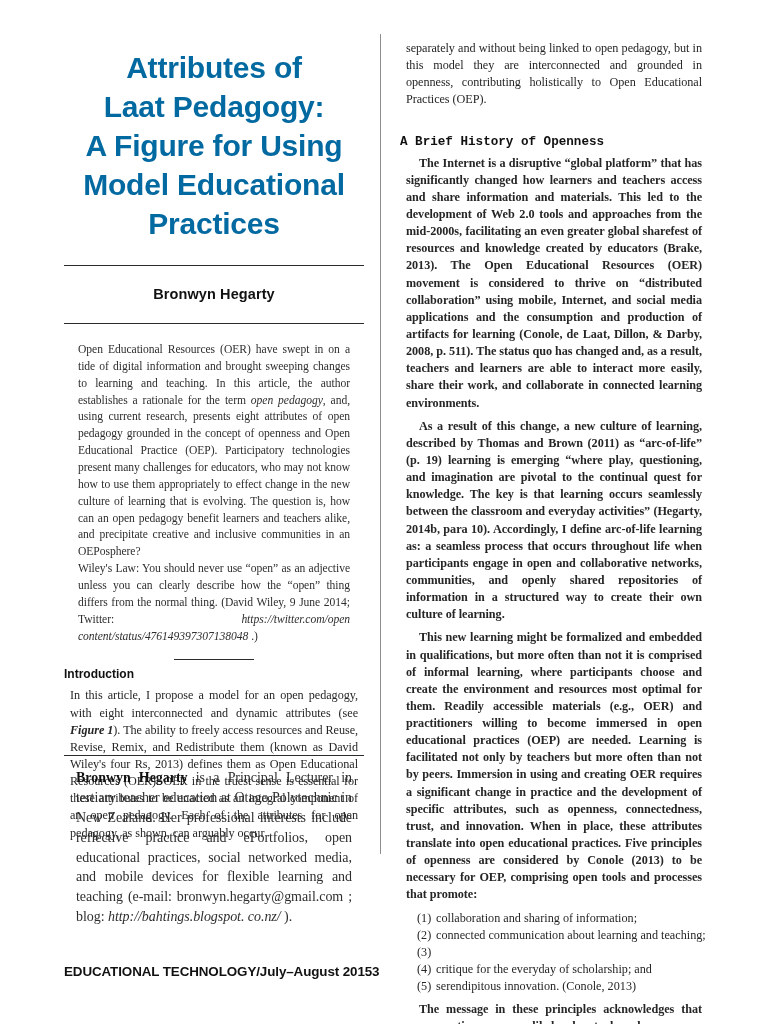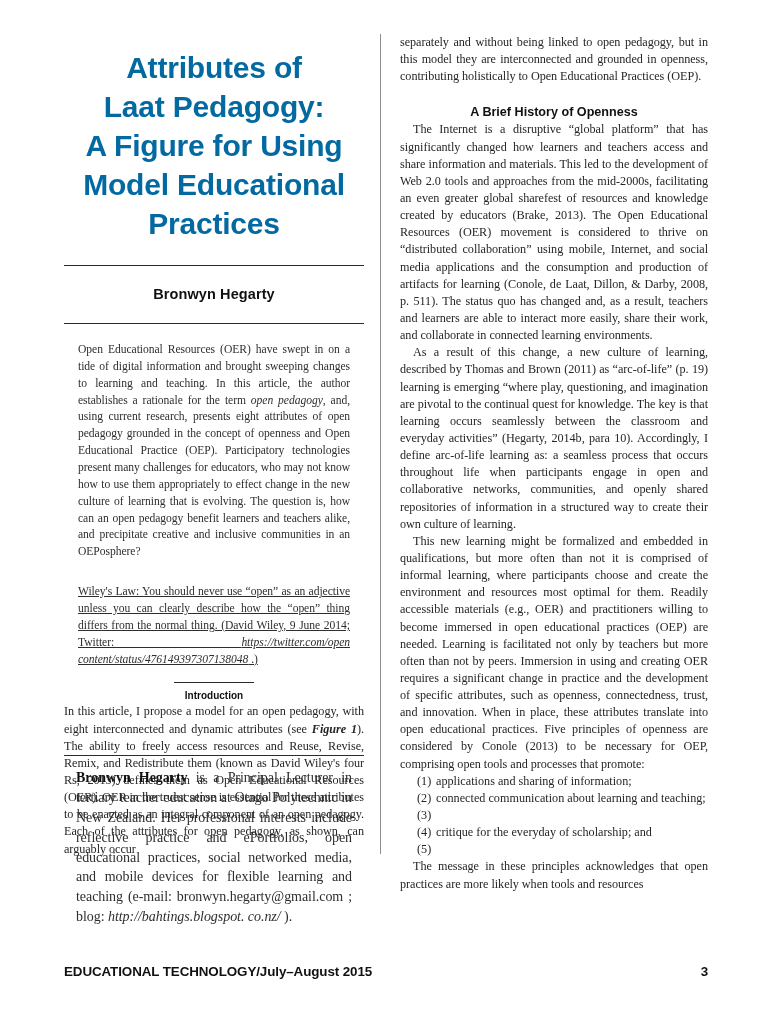--- a/index.html
+++ b/index.html
@@ -82,57 +82,56 @@
   
   .abstract {
     margin: 18px 14px 0 14px;
     font-size: 11.6px;
     line-height: 1.455;
     text-align: justify;
     color: #2e2e2e;
     letter-spacing: -0.05px;
   }
   .abstract p { margin: 0; }
-  .abstract p + p { margin-top: 23px; text-decoration: underline; }
+  .abstract p + p { margin-top: 0; }
 
   .rule-short {
     border: 0;
     border-top: 1.4px solid #2b2b2b;
     width: 80px;
     margin: 14px auto 0 auto;
   }
 
   
   h2.section-center {
     font-family: "Liberation Sans", "DejaVu Sans", sans-serif;
     font-weight: bold;
-    font-size: 10px;
-    text-align: center;
+    font-size: 12px;
     margin: 7px 0 2px 0;
     color: #111111;
   }
   h2.section-left {
-    font-family: Liberation Sans, sans-serif;
+    font-family: Liberation Mono, monospace;
     font-weight: bold;
     font-size: 12.6px;
-    text-align: center;
-    margin: 20px 0 2px 0;
+    text-align: left;
+    margin: 26px 0 2px 0;
     color: #111111;
   }
 
   
   .body-text {
     font-size: 12.2px;
     line-height: 1.405;
     text-align: justify;
     color: #262626;
     letter-spacing: -0.05px;
   }
-  .body-text p { margin: 0; }
-  .body-text p.indent { text-indent: 13px; }
+  .body-text p { margin: 6px; }
+  .body-text p.indent { text-indent: 13px; font-weight: bold; }
 
   
   .num-list {
     margin: 0;
     padding: 0;
     list-style: none;
     font-size: 12.2px;
     line-height: 1.405;
     color: #262626;
   }
@@ -176,21 +175,21 @@
     color: #111111;
   }
 
   
   .footer {
     position: absolute;
     left: 64px;
     right: 60px;
     top: 964px;
     display: flex;
-    justify-content: space-between;
+    justify-content: flex-start;
     align-items: baseline;
     font-family: "Liberation Sans", "DejaVu Sans", sans-serif;
     font-weight: bold;
     font-size: 13.4px;
     color: #111111;
     letter-spacing: -0.1px;
   }
 
   i, .ital { font-style: italic; }
   .figref { font-weight: bold; font-style: italic; }
@@ -250,35 +249,36 @@
 
       <div class="body-text">
         <p class="indent">The Internet is a disruptive “global platform” that has significantly changed how learners and teachers access and share information and materials. This led to the development of Web 2.0 tools and approaches from the mid-2000s, facilitating an even greater global sharefest of resources and knowledge created by educators (Brake, 2013). The Open Educational Resources (OER) movement is considered to thrive on “distributed collaboration” using mobile, Internet, and social media applications and the consumption and production of artifacts for learning (Conole, de Laat, Dillon, &amp; Darby, 2008, p. 511). The status quo has changed and, as a result, teachers and learners are able to interact more easily, share their work, and collaborate in connected learning environments.</p>
         <p class="indent">As a result of this change, a new culture of learning, described by Thomas and Brown (2011) as “arc-of-life” (p. 19) learning is emerging “where play, questioning, and imagination are pivotal to the continual quest for knowledge. The key is that learning occurs seamlessly between the classroom and everyday activities” (Hegarty, 2014b, para 10). Accordingly, I define arc-of-life learning as: a seamless process that occurs throughout life when participants engage in open and collaborative networks, communities, and openly shared repositories of information in a structured way to create their own culture of learning.</p>
         <p class="indent">This new learning might be formalized and embedded in qualifications, but more often than not it is comprised of informal learning, where participants choose and create the environment and resources most optimal for them. Readily accessible materials (e.g., OER) and practitioners willing to become immersed in open educational practices (OEP) are needed. Learning is facilitated not only by teachers but more often than not by peers. Immersion in using and creating OER requires a significant change in practice and the development of specific attributes, such as openness, connectedness, trust, and innovation. When in place, these attributes translate into open educational practices. Five principles of openness are considered by Conole (2013) to be necessary for OEP, comprising open tools and processes that promote:</p>
       </div>
 
       <ol class="num-list">
         <li>
           <span class="num">(1)</span>
-          <span class="txt">applications and sharing of information;</span>
+          <span class="txt">collaboration and sharing of information;</span>
         </li>
         <li>
           <span class="num">(2)</span>
           <span class="txt">connected communication about learning and teaching;</span>
         </li>
         <li>
           <span class="num">(3)</span>
         </li>
         <li>
           <span class="num">(4)</span>
           <span class="txt">critique for the everyday of scholarship; and</span>
         </li>
         <li>
           <span class="num">(5)</span>
+          <span class="txt">serendipitous innovation. (Conole, 2013)</span>
         </li>
       </ol>
 
       <div class="body-text">
         <p class="indent">The message in these principles acknowledges that open practices are more likely when tools and resources</p>
       </div>
 
     </div>
   </div>
 

